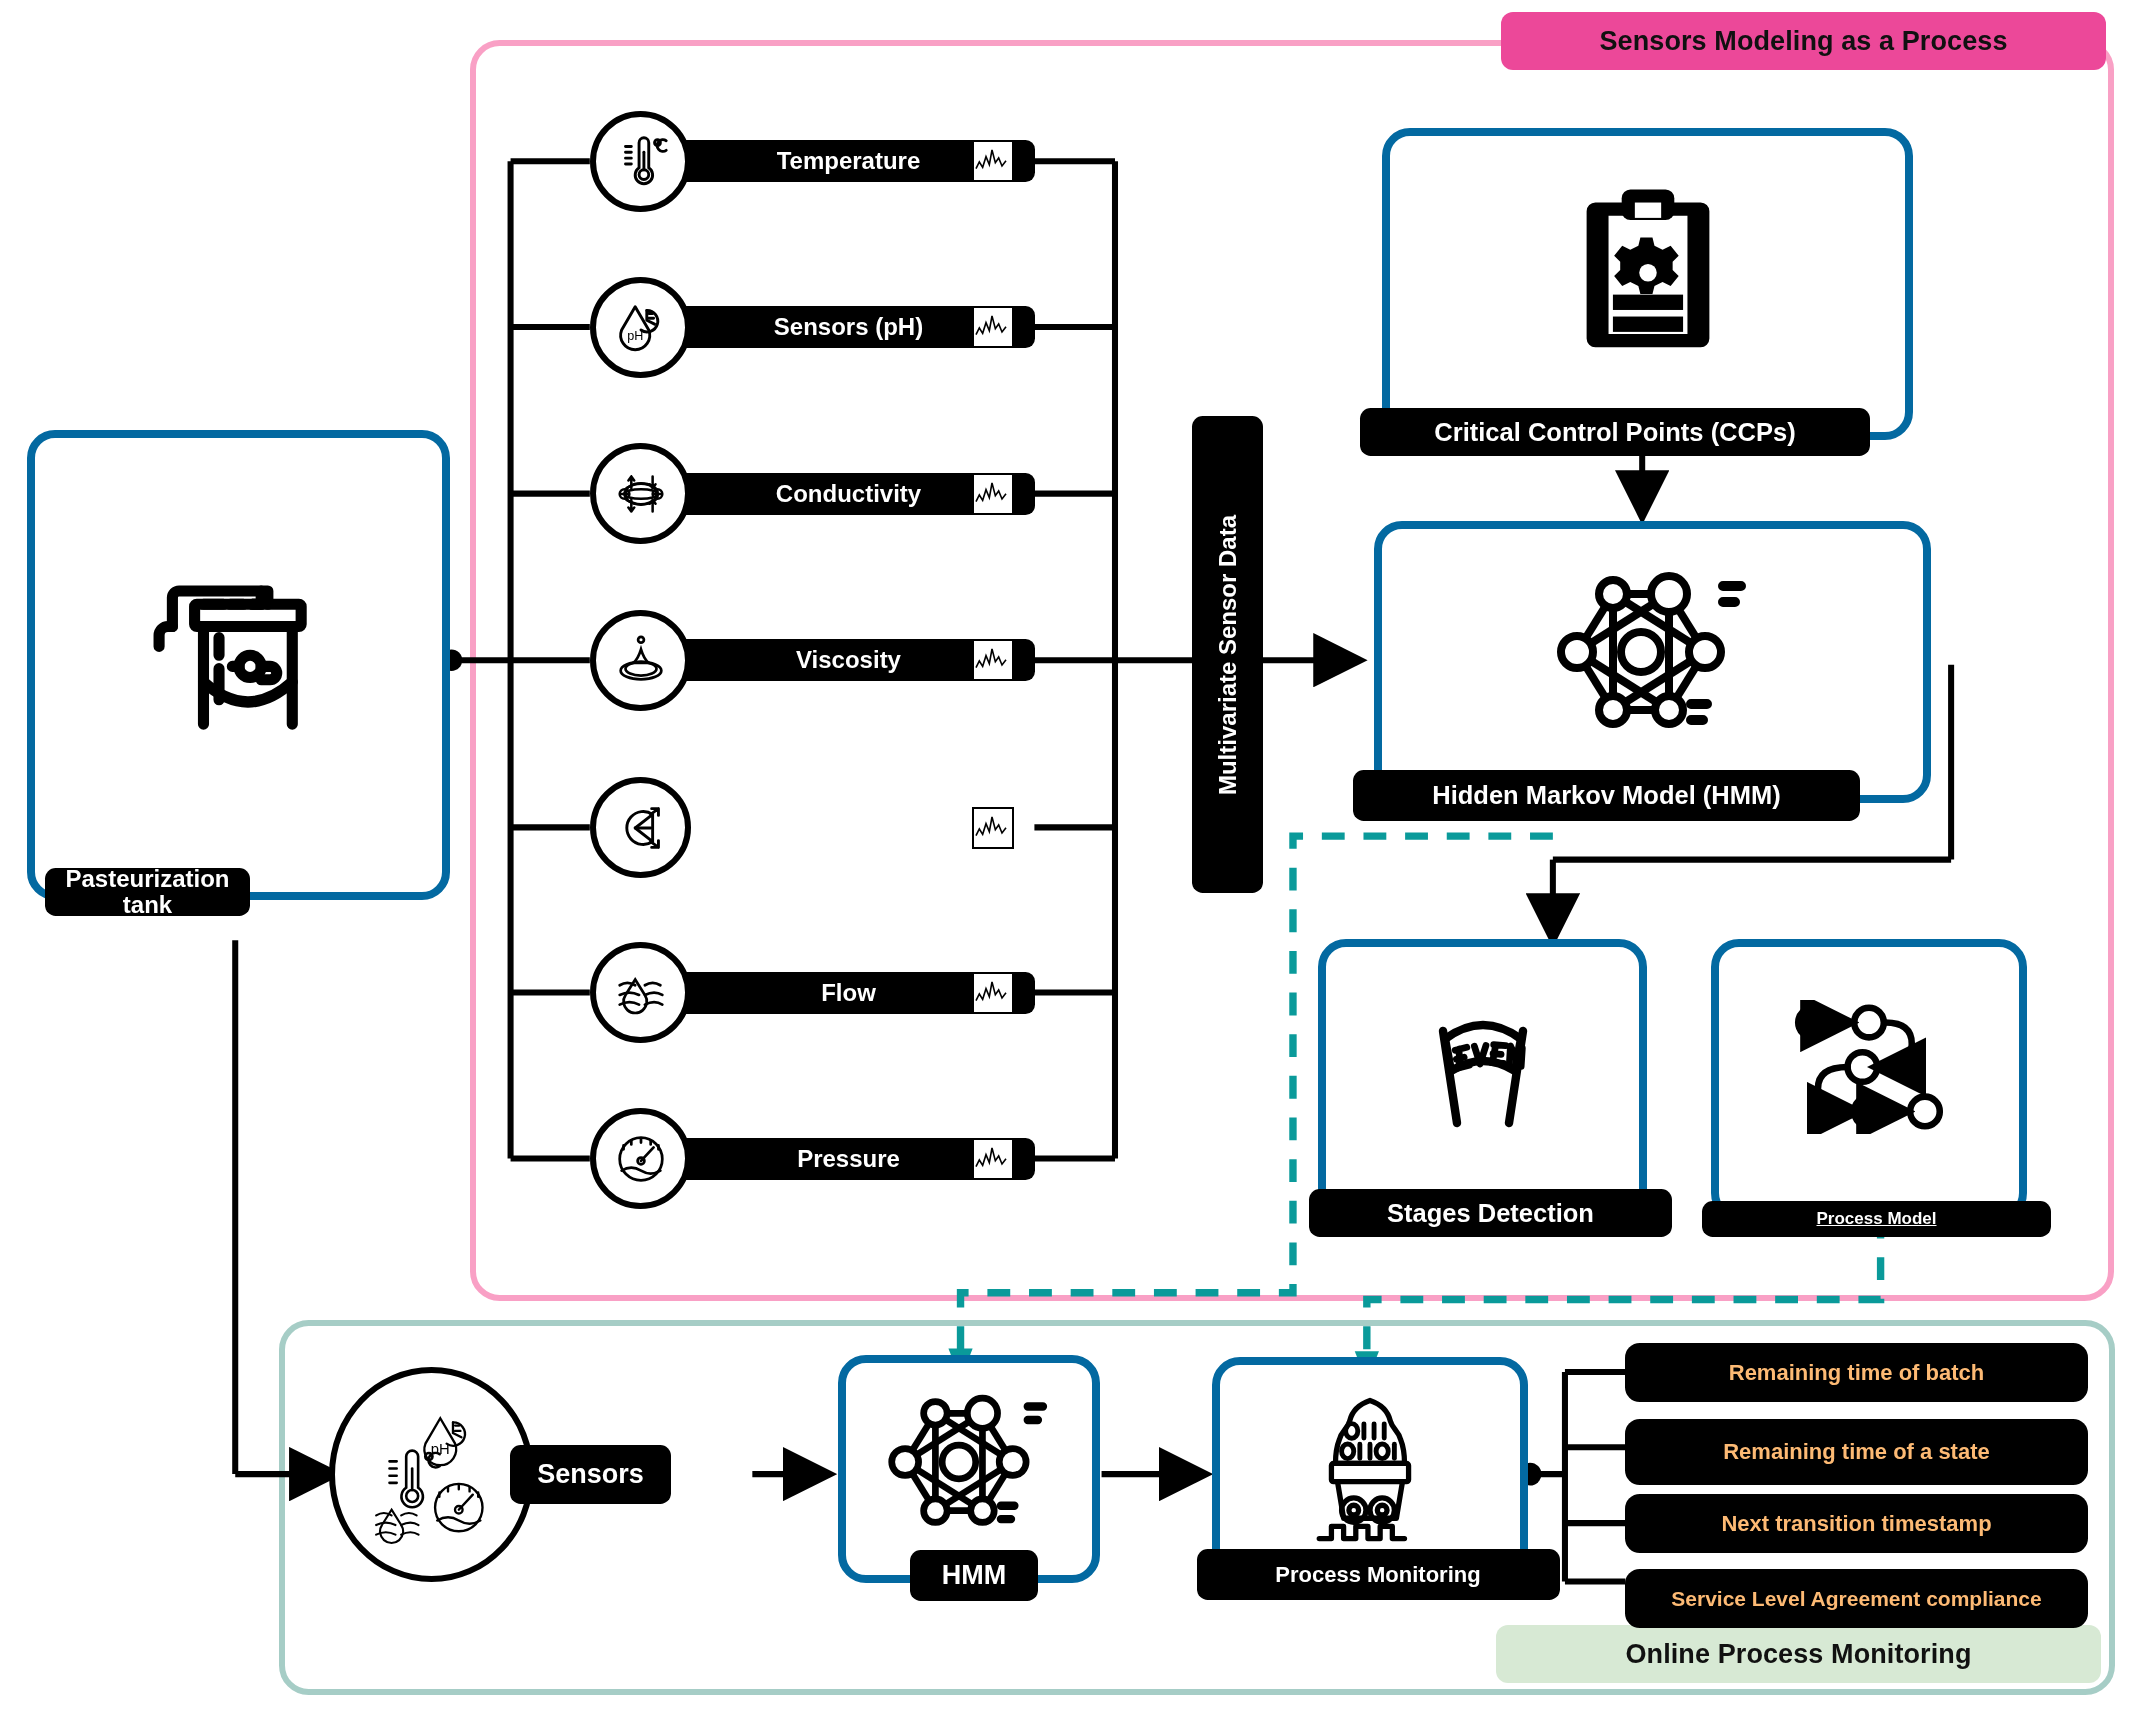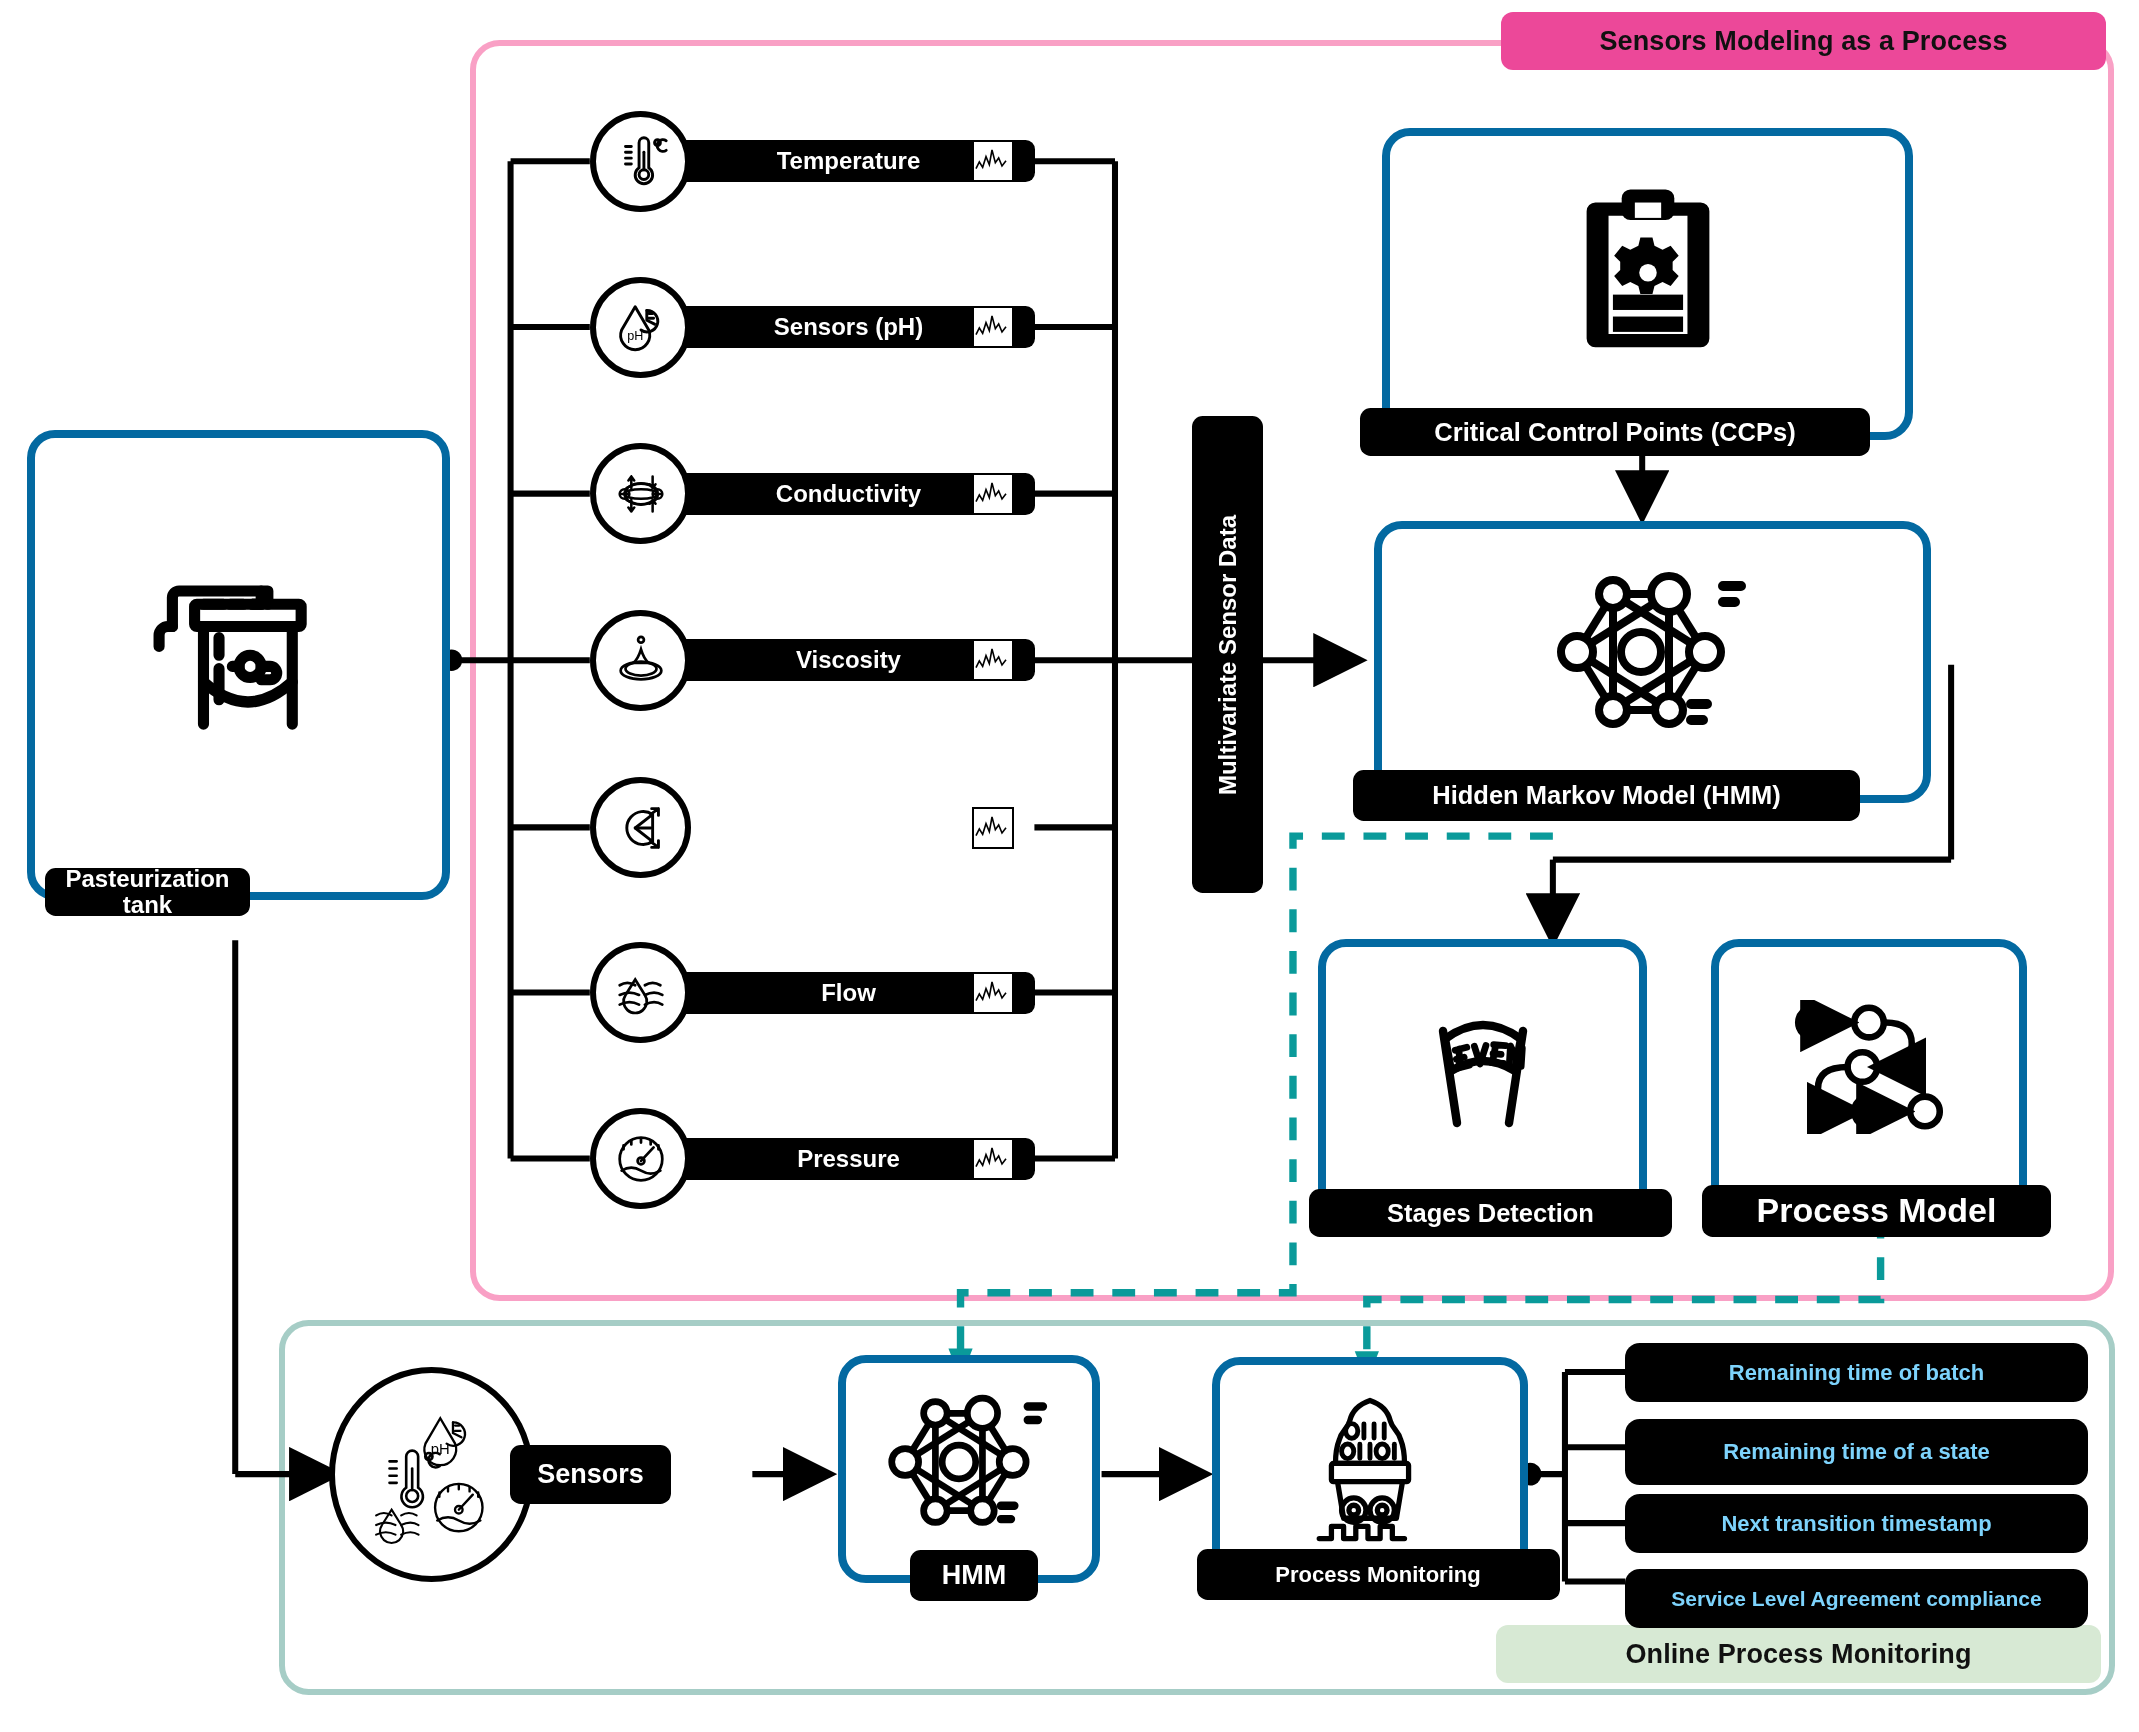--- a/index.html
+++ b/index.html
@@ -33,21 +33,21 @@
               display:flex;align-items:center;justify-content:center;
               color:#fff;font-weight:700;font-size:24px;z-index:5;}
   .spark{position:absolute;width:42px;height:42px;border:2.7px solid #000;background:#fff;
          box-sizing:border-box;z-index:8;}
 
   .vbus{position:absolute;background:#000;border-radius:10.7px;z-index:6;}
   .vbus span{position:absolute;left:50%;top:50%;
              transform:translate(-50%,-50%) rotate(-90deg);
              white-space:nowrap;color:#fff;font-weight:700;font-size:24px;}
 
-  .outbox{position:absolute;background:#000;color:#7dd3fc;border-radius:14.8px;
+  .outbox{position:absolute;background:#000;color:#fdba74;border-radius:14.8px;
           display:flex;align-items:center;justify-content:center;
           font-weight:700;font-size:22px;z-index:6;}
   .iconwrap{position:absolute;display:flex;align-items:center;justify-content:center;}
 </style>
 </head>
 <body>
 
 <div class="stage">
 
   <div class="grp-pink" style="left:470px;top:40px;width:1632px;height:1249px;"></div>
@@ -348,21 +348,21 @@
           <circle cx="48" cy="13" r="9"></circle>
         <circle cx="44" cy="40" r="9"></circle>
         <circle cx="48" cy="67" r="9"></circle>
           <circle cx="82" cy="67" r="9"></circle>
         <path d="M24 13 h11" marker-end="url(#arw)"></path>
         <path d="M58 13 q16 0 16 13 t-16 14 h-4" marker-end="url(#arw)"></path>
         <path d="M35 40 q-18 0 -18 13 t18 14 h4" marker-end="url(#arw)"></path>
         <path d="M58 67 h11" marker-end="url(#arw)"></path>
       </svg>
     </div>
-    <div class="capsule" style="left:-17px;bottom:-24px;width:349px;height:52px;font-size:34px;">Process Model</div>
+    <div class="capsule" style="left:-17px;bottom:-24px;width:349px;height:36px;font-size:17px;text-decoration:underline;">Process Model</div>
   </div>
 
   <div class="abs" style="left:329px;top:1367px;width:205px;height:215px;">
     <div style="position:absolute;inset:0;border:6px solid #000;border-radius:50%;background:#fff;box-sizing:border-box;"></div>
     <div class="iconwrap" style="inset:0;">
       <svg width="154" height="158" viewBox="0 0 80 82" fill="none" stroke="#000" stroke-width="2.2" stroke-linecap="round">
 
         <g transform="translate(8,24) scale(0.62)">
           <path d="M30 12a5 5 0 0 1 10 0v26a9 9 0 1 1-10 0z"></path>
           <circle cx="35" cy="45" r="5"></circle>

